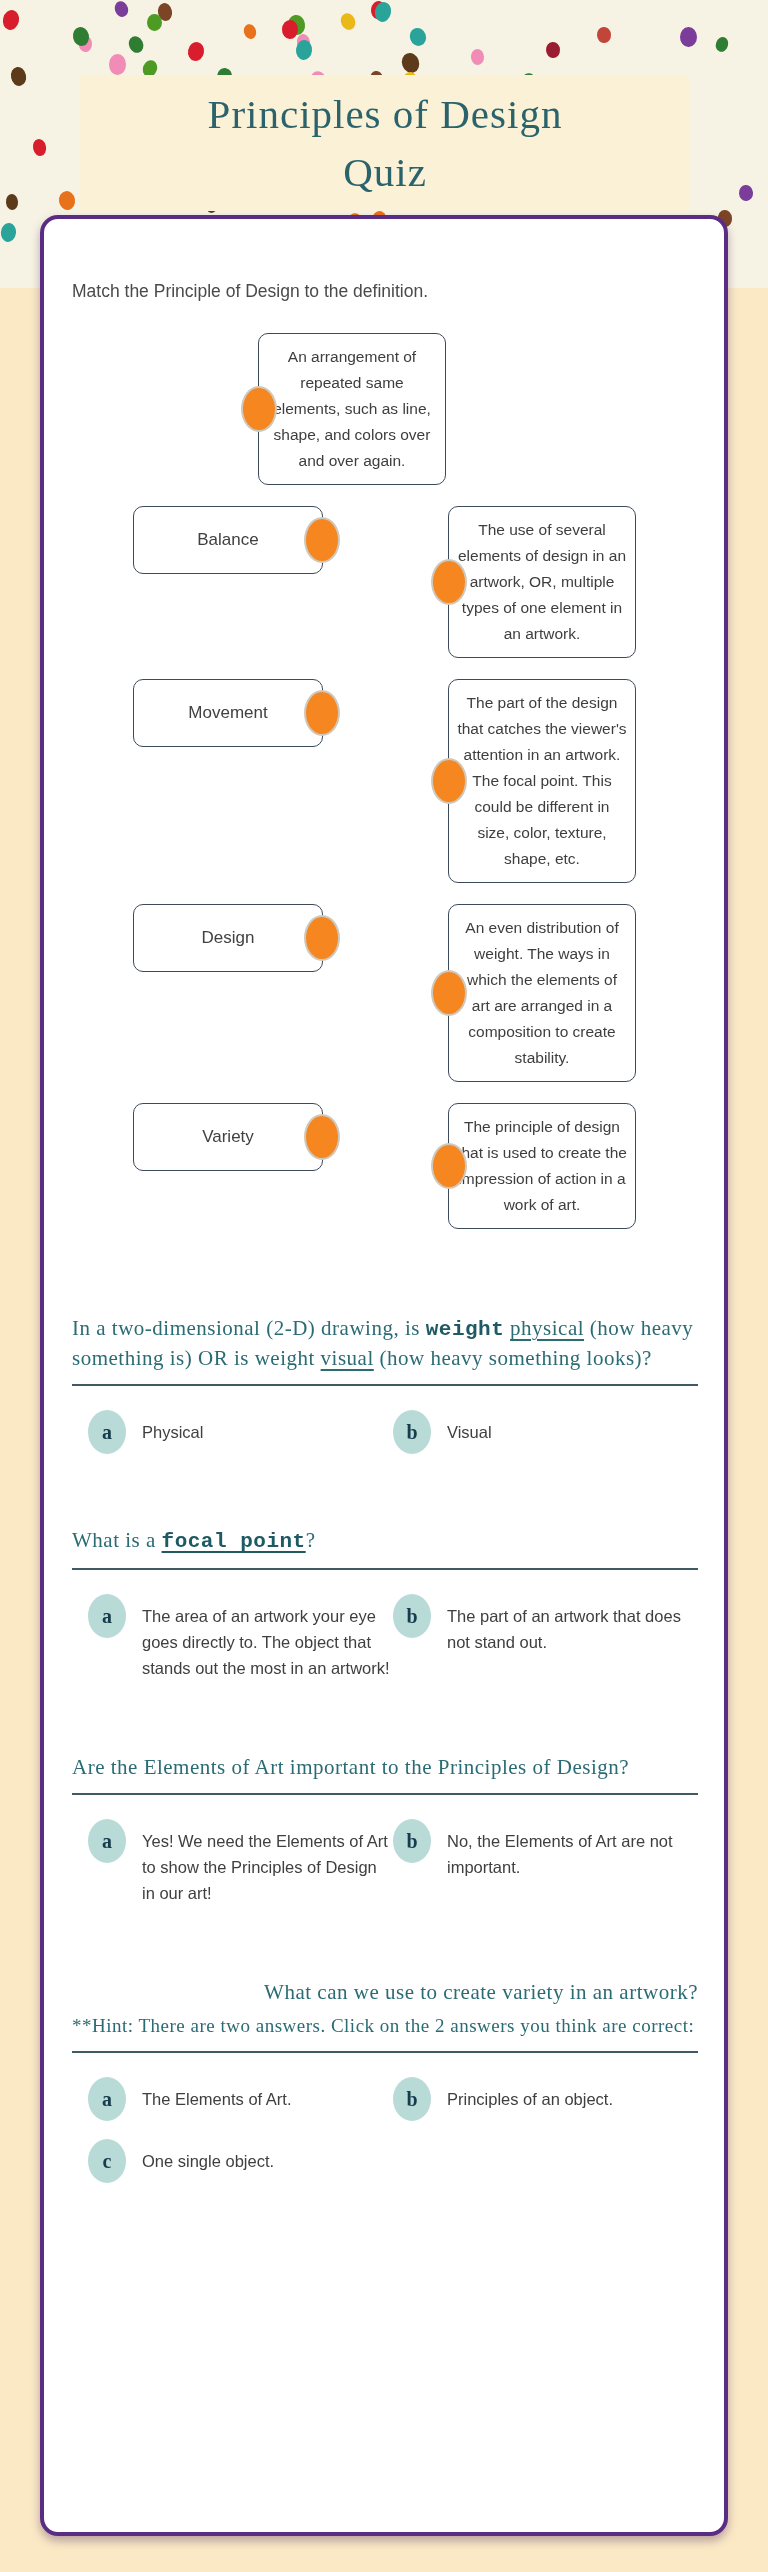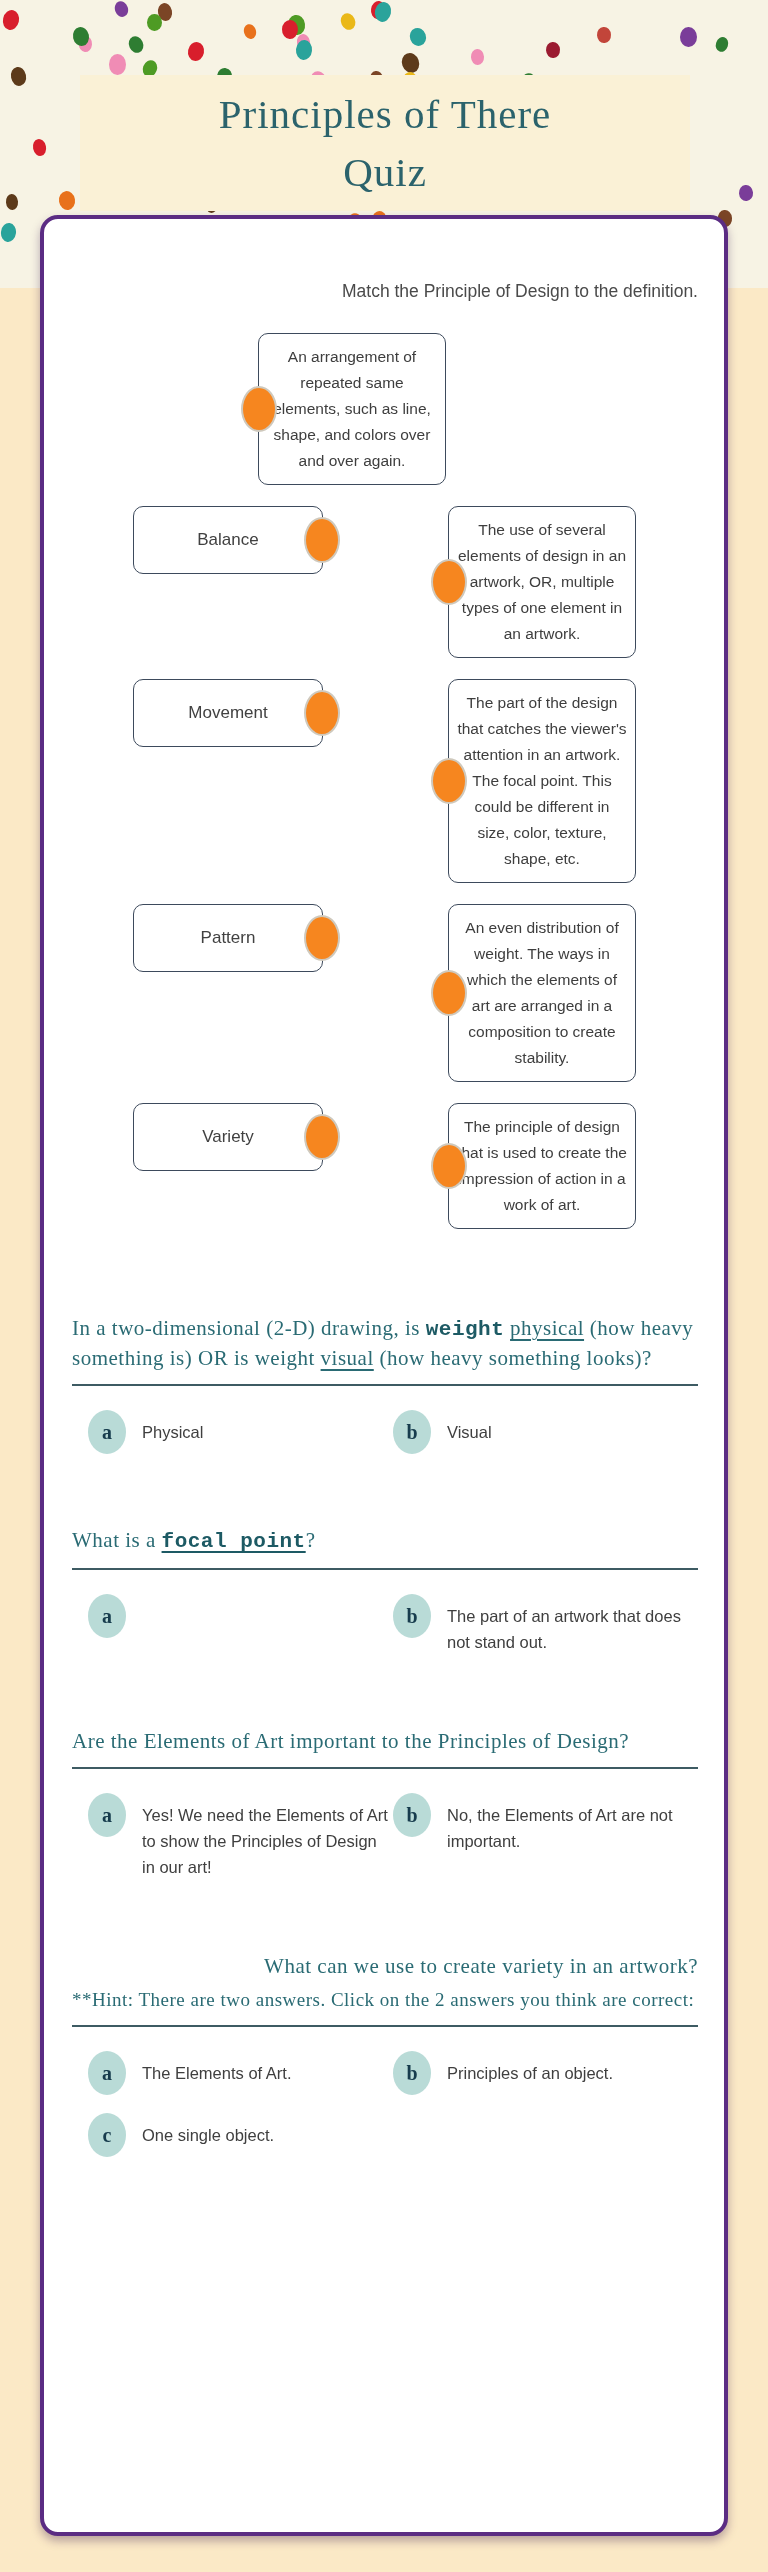--- a/index.html
+++ b/index.html
@@ -26,21 +26,21 @@
     letter-spacing:1px; text-align:center; white-space:nowrap;
   }
   
   .card {
     position:absolute; left:40px; top:215px; width:688px; height:2321px; z-index:2;
     background:#ffffff; border:4px solid #5b2c83; border-radius:18px;
     box-shadow:0 5px 10px rgba(60,30,80,.35);
     padding:60px 26px 0 28px; overflow:hidden;
   }
   .instruction {
-    font-size:17.5px; line-height:24px; color:#4a4a4a; margin-bottom:30px;text-align:right;
+    font-size:17.5px; line-height:24px; color:#4a4a4a; margin-bottom:30px;
   }
   
   .match-row {
     display:flex; align-items:flex-start; margin-left:61px; margin-bottom:21px;
   }
   .term-box {
     position:relative; width:190px; height:68px; flex:none;
     border:1.4px solid #3d4a5c; border-radius:10px; background:#fff;
     display:flex; align-items:center; justify-content:center;
   }
@@ -175,21 +175,21 @@
     <span class="cdot" style="left: 684px; top: 217px; width: 14.3px; height: 17.9px; background: rgb(216, 30, 44); transform: rotate(6deg);"></span>
     <span class="cdot" style="left: 217px; top: 68px; width: 14.5px; height: 16.8px; background: rgb(46, 125, 50); transform: rotate(8deg);"></span>
     <span class="cdot" style="left: 403px; top: 72px; width: 15.1px; height: 17.9px; background: rgb(234, 184, 24); transform: rotate(-17deg);"></span>
     <span class="cdot" style="left: 718px; top: 210px; width: 13.5px; height: 16.6px; background: rgb(123, 69, 38); transform: rotate(-5deg);"></span>
     <span class="cdot" style="left: 516px; top: 260px; width: 16.6px; height: 19.4px; background: rgb(240, 140, 181); transform: rotate(-5deg);"></span>
     <span class="cdot" style="left: 270px; top: 219px; width: 12.5px; height: 15.2px; background: rgb(122, 61, 153); transform: rotate(-11deg);"></span>
     <span class="cdot" style="left: 416px; top: 108px; width: 12.5px; height: 14.9px; background: rgb(123, 69, 38); transform: rotate(19deg);"></span>
   </div>
 
 <div class="title-band">
-  <div class="title-line">Principles of There</div>
+  <div class="title-line">Principles of Design</div>
   <div class="title-line">Quiz</div>
 </div>
 
 <div class="card">
   <p class="instruction">Match the Principle of Design to the definition.</p>
   <div id="match-area">
   <div class="match-row">
     <div class="def-box">
       <span class="def-text">An arrangement of repeated same elements, such as line, shape, and colors over and over again.</span>
       <span class="dot def-dot"></span>
@@ -213,21 +213,21 @@
       <span class="dot term-dot"></span>
     </div>
     <div class="def-box">
       <span class="def-text">The part of the design that catches the viewer's attention in an artwork. The focal point. This could be different in size, color, texture, shape, etc.</span>
       <span class="dot def-dot"></span>
     </div>
   </div>
 
   <div class="match-row">
     <div class="term-box">
-      <span class="term-label">Pattern</span>
+      <span class="term-label">Design</span>
       <span class="dot term-dot"></span>
     </div>
     <div class="def-box">
       <span class="def-text">An even distribution of weight. The ways in which the elements of art are arranged in a composition to create stability.</span>
       <span class="dot def-dot"></span>
     </div>
   </div>
 
   <div class="match-row">
     <div class="term-box">
@@ -258,20 +258,21 @@
 </div>
   </section>
 
   <section class="question">
     <h2 class="q-heading"><span>What is a </span><span class="seg-bold seg-underline">focal point</span><span>?</span></h2>
 
     <hr class="q-divider">
     <div class="options">
   <div class="option">
     <span class="opt-letter">a</span>
+    <span class="opt-text">The area of an artwork your eye goes directly to. The object that stands out the most in an artwork!</span>
   </div>
 
   <div class="option">
     <span class="opt-letter">b</span>
     <span class="opt-text">The part of an artwork that does not stand out.</span>
   </div>
 </div>
   </section>
 
   <section class="question">

